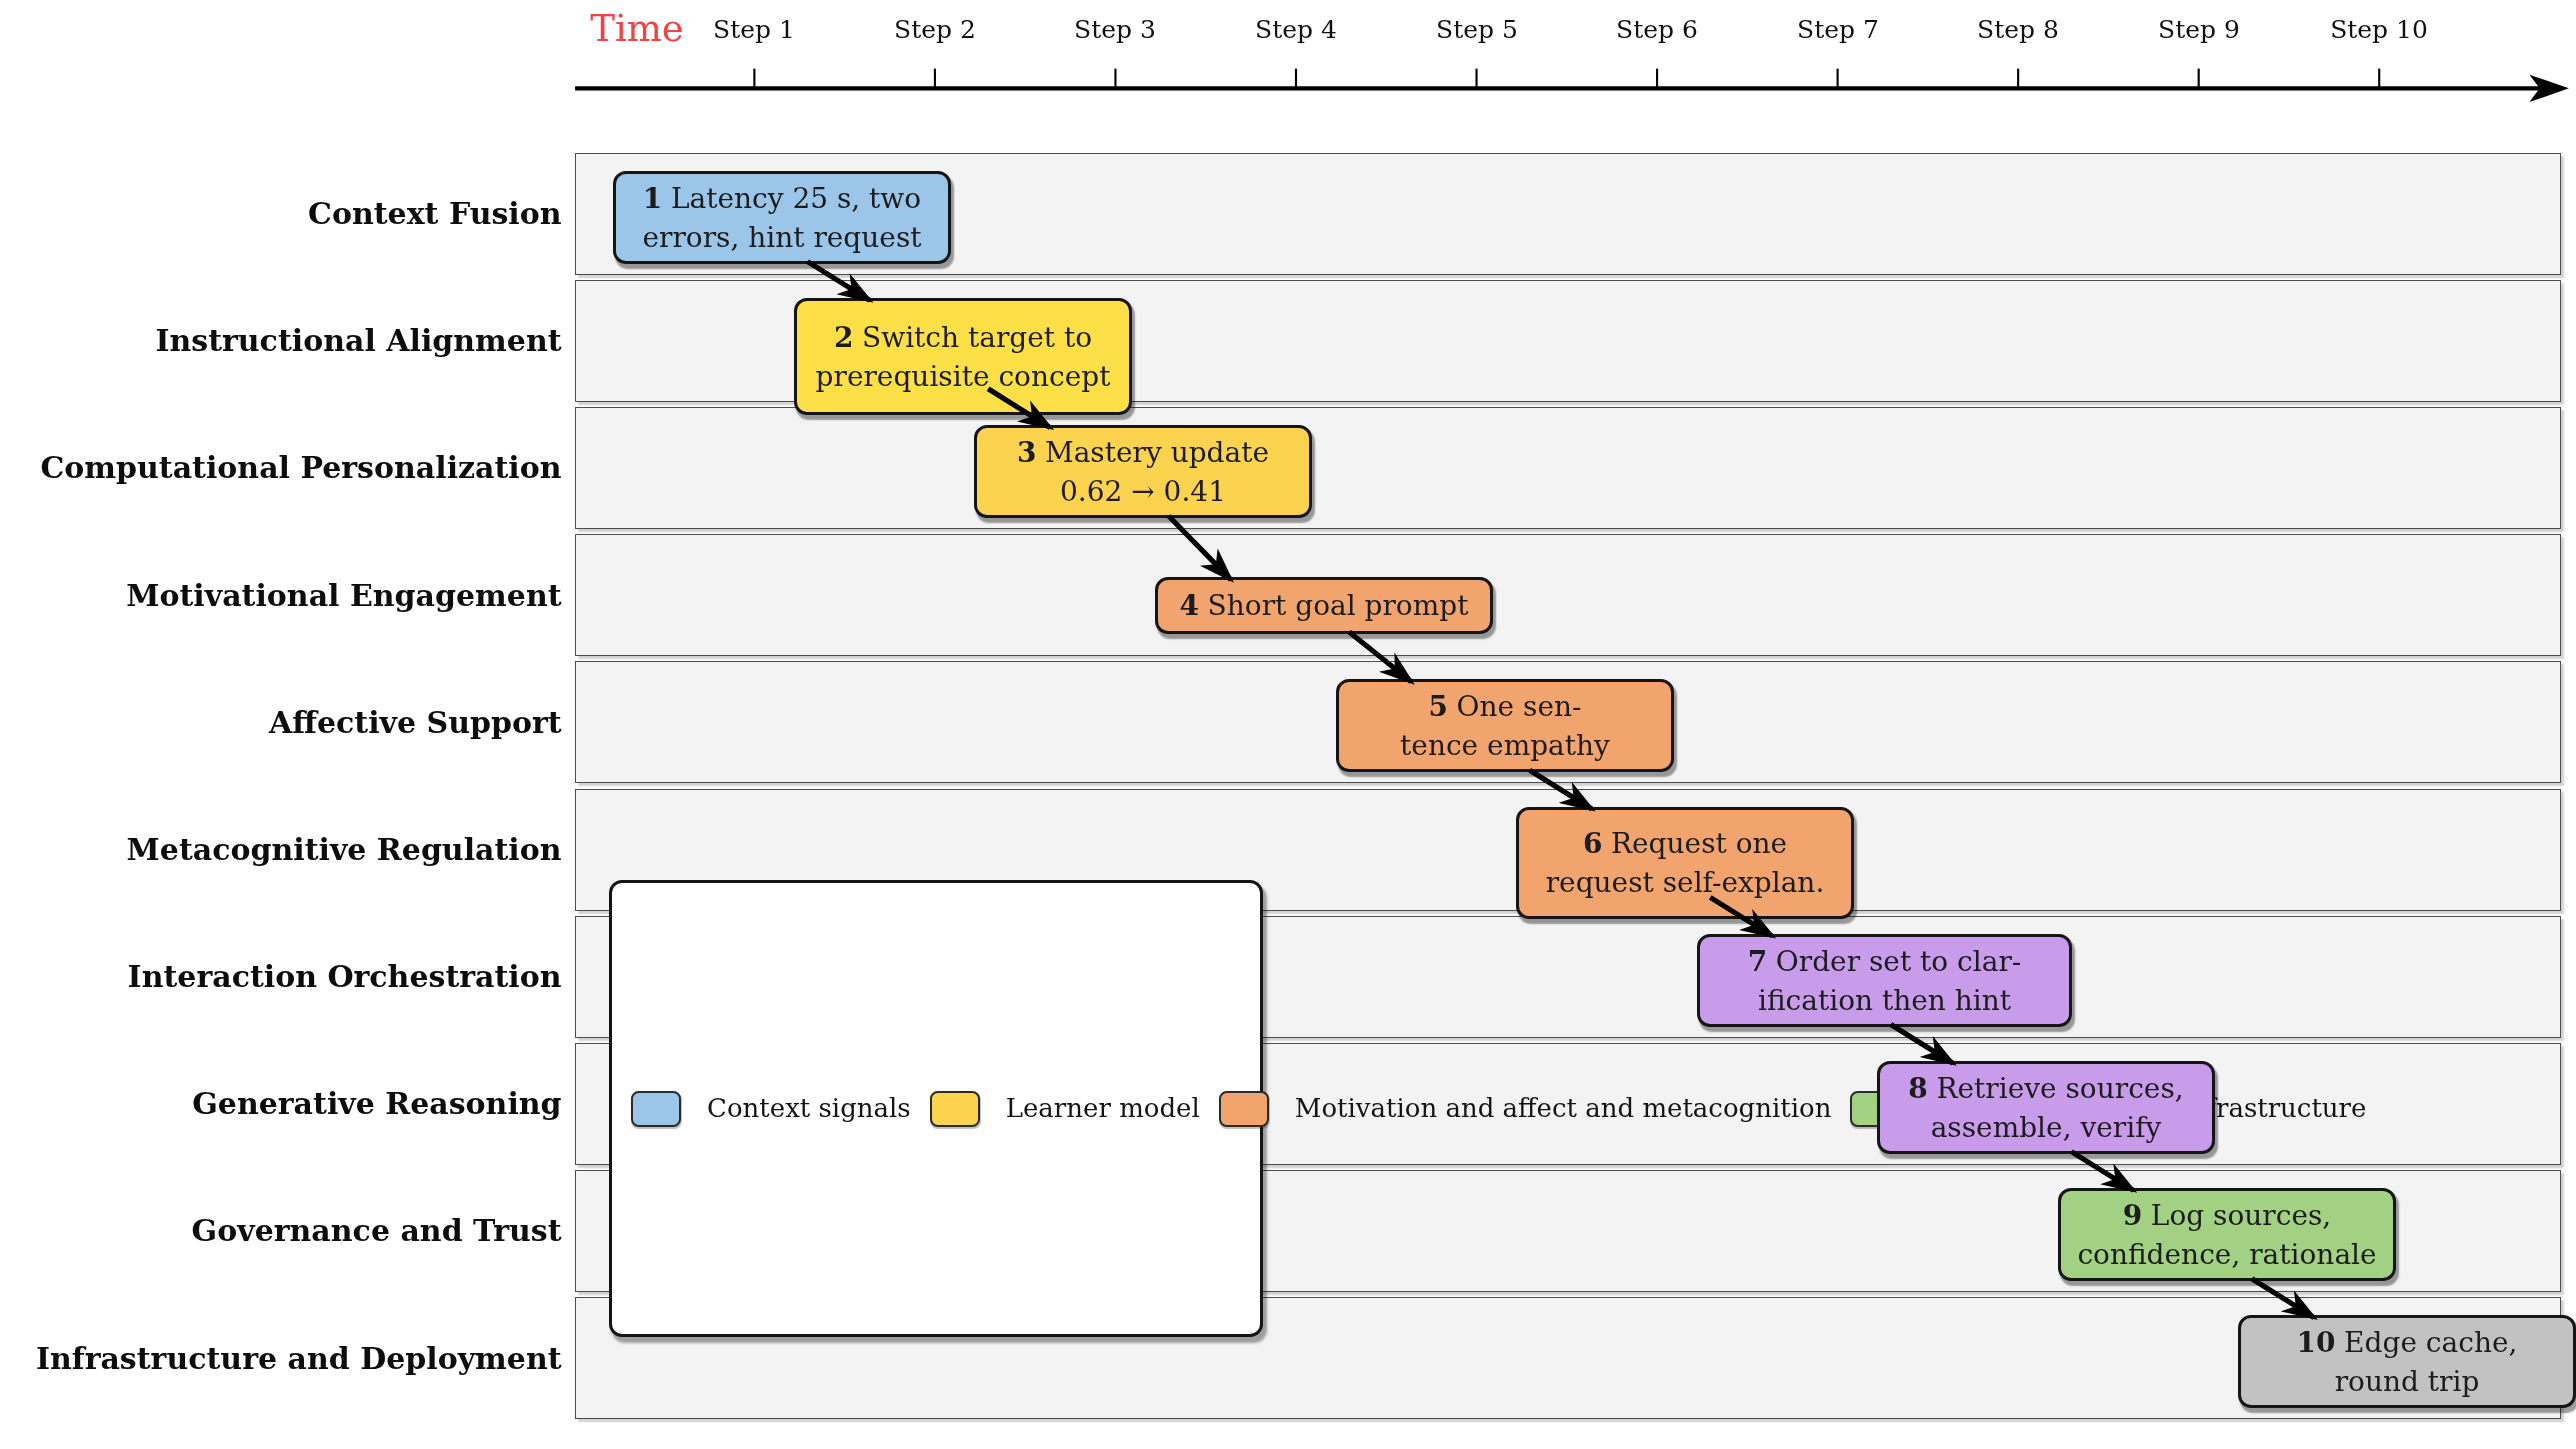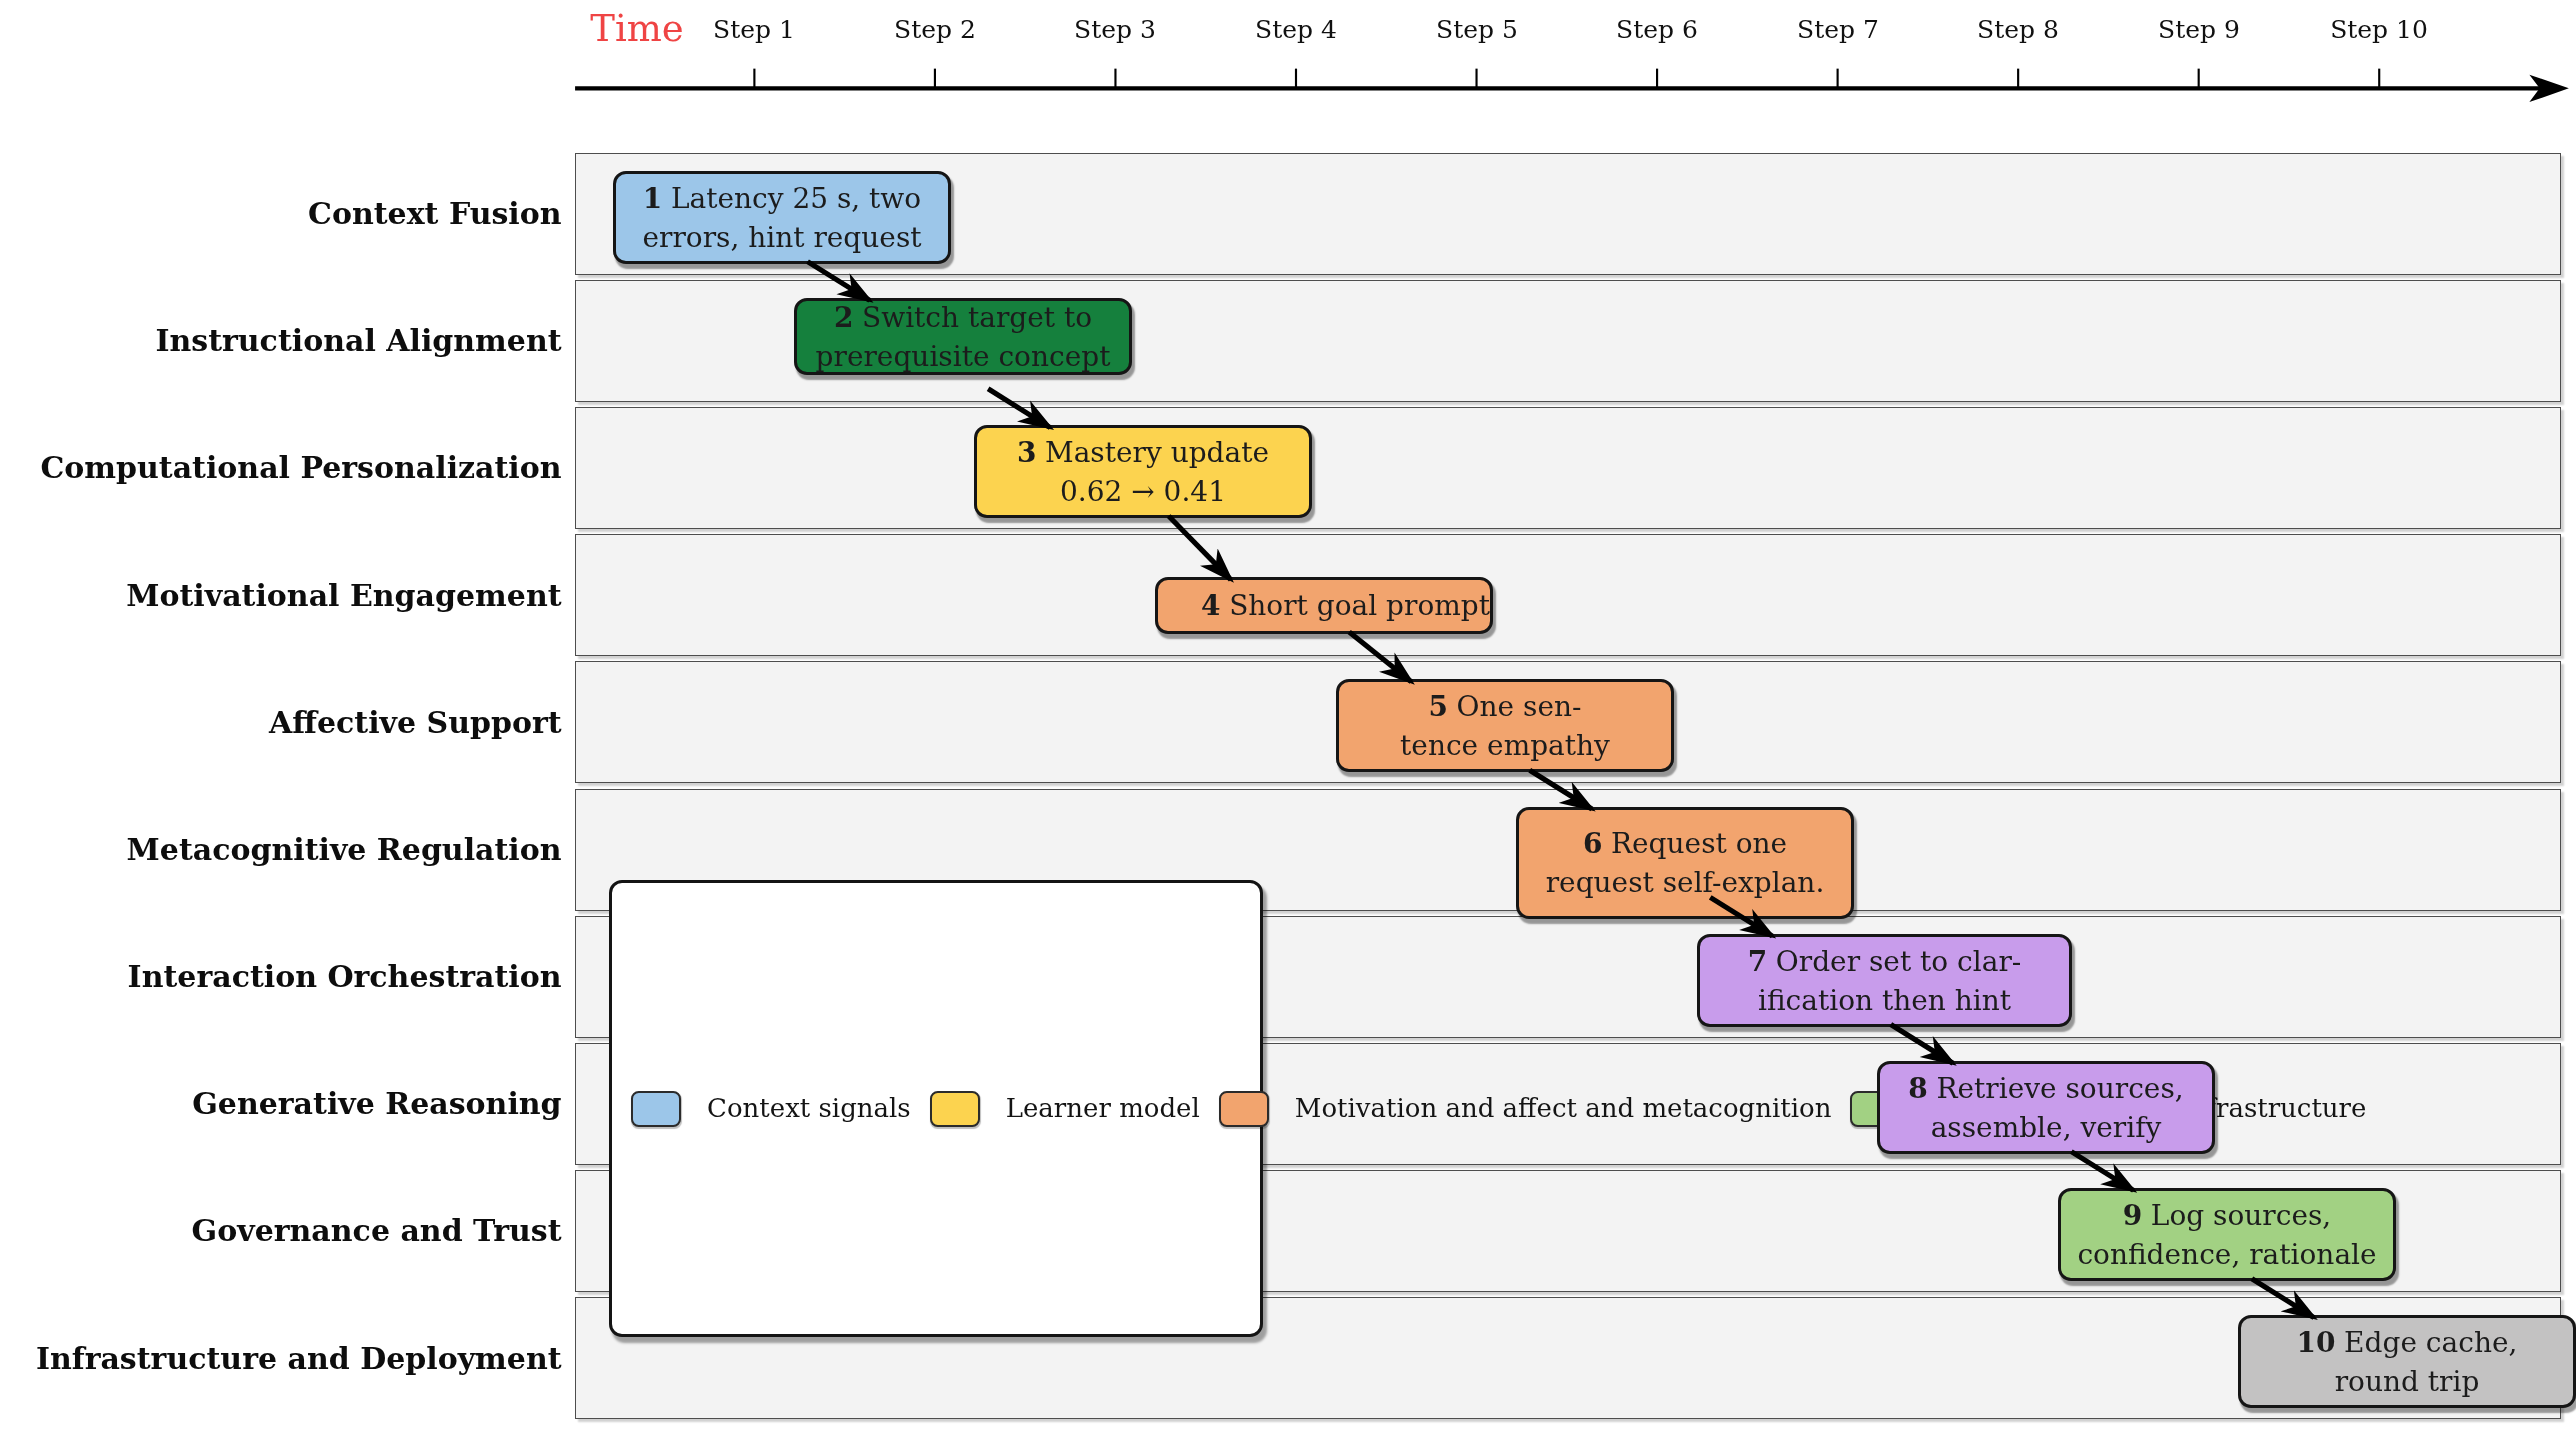--- a/index.html
+++ b/index.html
@@ -157,29 +157,29 @@
       <div class="step-label" style="left: 1838px; top: 13.7px;">Step 7</div>
       <div class="step-label" style="left: 2018px; top: 13.7px;">Step 8</div>
       <div class="step-label" style="left: 2199px; top: 13.7px;">Step 9</div>
       <div class="step-label" style="left: 2379px; top: 13.7px;">Step 10</div>
     </div>
   <div id="events-layer">
       <div class="event-box" style="left: 585px; top: 171px; width: 338px; height: 93px; background: rgb(156, 198, 233);">
         <div class="event-line"><span class="event-num">1</span><span>Latency 25 s, two</span></div>
         <div class="event-line">errors, hint request</div>
       </div>
-      <div class="event-box" style="left: 766px; top: 298px; width: 338px; height: 77px; background: #15803d;">
+      <div class="event-box" style="left: 766px; top: 298px; width: 338px; height: 117px; background: #fde047;">
         <div class="event-line"><span class="event-num">2</span><span>Switch target to</span></div>
         <div class="event-line">prerequisite concept</div>
       </div>
       <div class="event-box" style="left: 946px; top: 425px; width: 338px; height: 93px; background: rgb(252, 211, 79);">
         <div class="event-line"><span class="event-num">3</span><span>Mastery update</span></div>
         <div class="event-line">0.62 → 0.41</div>
       </div>
-      <div class="event-box" style="left: 1127px; top: 577px; width: 338px; height: 57px; background: rgb(242, 164, 110); align-items: flex-end;">
+      <div class="event-box" style="left: 1127px; top: 577px; width: 338px; height: 57px; background: rgb(242, 164, 110);">
         <div class="event-line"><span class="event-num">4</span><span>Short goal prompt</span></div>
       </div>
       <div class="event-box" style="left: 1308px; top: 679px; width: 338px; height: 93px; background: rgb(242, 164, 110);">
         <div class="event-line"><span class="event-num">5</span><span>One sen-</span></div>
         <div class="event-line">tence empathy</div>
       </div>
       <div class="event-box" style="left: 1488px; top: 807px; width: 338px; height: 112px; background: rgb(242, 164, 110);">
         <div class="event-line"><span class="event-num">6</span><span>Request one</span></div>
         <div class="event-line">request self-explan.</div>
       </div>

